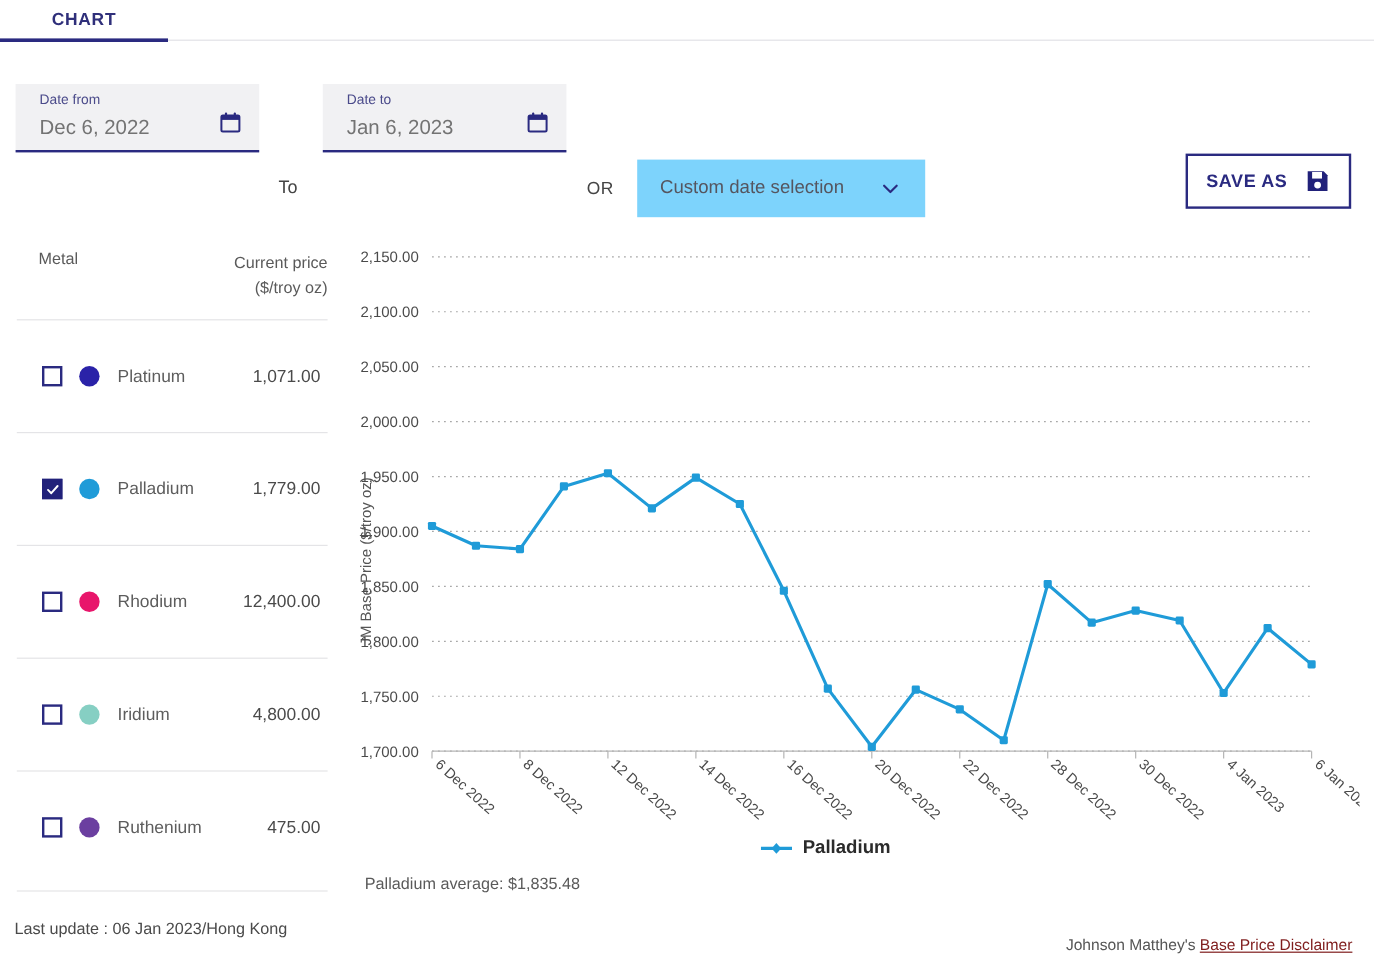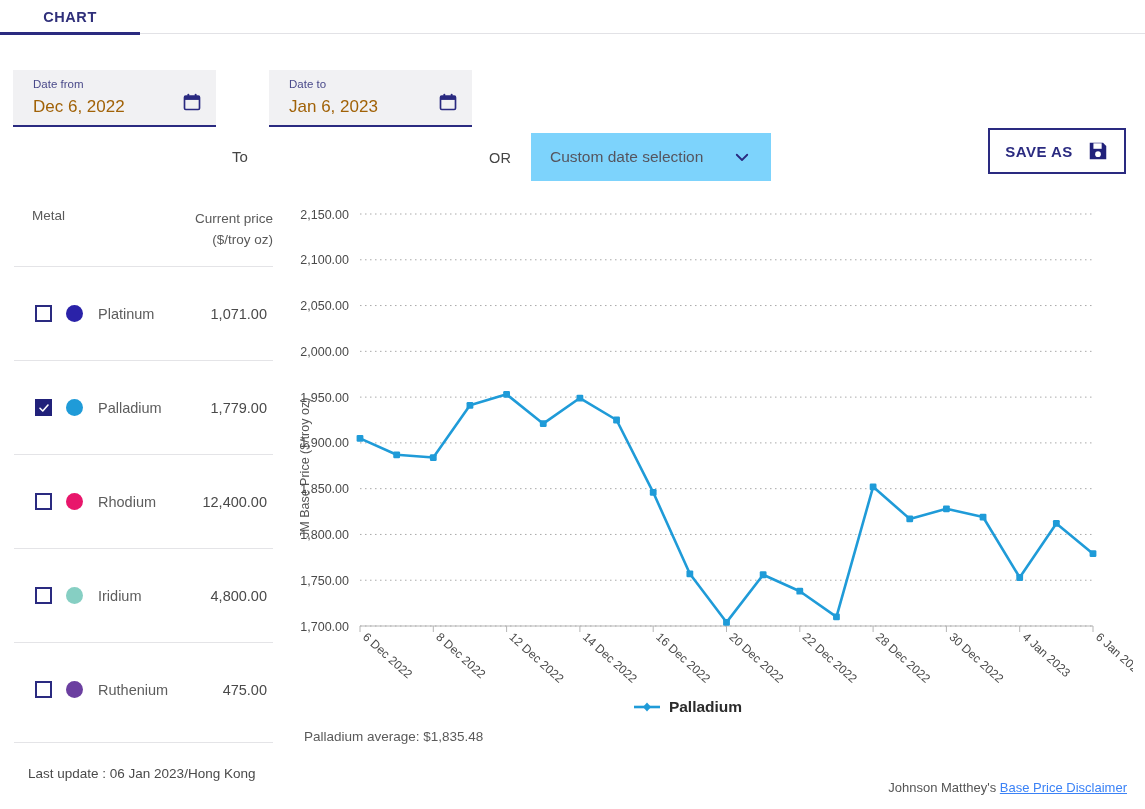--- a/index.html
+++ b/index.html
@@ -36,21 +36,21 @@
   .controls { position: absolute; left: 0; top: 60px; width: 1145px; height: 80px; }
   .date-field {
     position: absolute; top: 10px; height: 57px;
     background: #f1f1f3; cursor: pointer;
     border-bottom: 2.5px solid #2a2a80;
     padding: 7px 12px 0 20px;
   }
   .date-from { left: 13px; width: 203px; }
   .date-to   { left: 269px; width: 203px; }
   .date-label { font-size: 11.5px; color: #4a4a8a; line-height: 14px; }
-  .date-value { font-size: 17px; color: #a16207; margin-top: 4px; line-height: 24px; }
+  .date-value { font-size: 17px; color: #737373; margin-top: 4px; line-height: 24px; }
   .cal-icon { position: absolute; right: 14px; top: 22px; width: 20px; height: 20px; }
   .to-label {
     position: absolute; left: 232px; top: 88px;
     font-size: 15px; color: #444; }
   .or-label {
     position: absolute; left: 489px; top: 90px;
     font-size: 14.5px; color: #444; letter-spacing: .3px; }
   .custom-select {
     position: absolute; left: 531px; top: 73px; width: 240px; height: 48px;
     background: #7dd3fc; cursor: pointer;
@@ -82,40 +82,40 @@
   }
   .chk.on { background: #21217a; border-color: #21217a; }
   .chk .tick { display: none; }
   .chk.on .tick { display: block; }
   .dot { width: 17px; height: 17px; border-radius: 50%; margin-left: 14px; flex: none; }
   .metal-name { margin-left: 15px; font-size: 14.5px; color: #5d5d5d; flex: 1; }
   .metal-price { font-size: 14.5px; color: #4a4a4a; text-align: right; padding-right: 6px; }
   .metals-bottom-rule {
     position: absolute; left: 14px; top: 742px; width: 259px; height: 1px; background: #e4e4e7; }
   .last-update {
-    position: absolute; left: 28px; top: 766px; font-size: 13.5px; color: #4a4a4a; }
+    position: absolute; left: 12px; top: 766px; font-size: 13.5px; color: #4a4a4a; }
 
   
   .chart-wrap { position: absolute; left: 288px; top: 186px; width: 845px; height: 560px; }
   .y-axis-title {
     position: absolute; left: 10px; top: 352px;
     transform: rotate(-90deg); transform-origin: 0 0;
     font-size: 12.5px; color: #555; white-space: nowrap;
   }
   .chart-svg { position: absolute; left: 0; top: 0; }
   .legend {
     position: absolute; left: 0; top: 512px; width: 800px;
     display: flex; align-items: center; justify-content: center; gap: 9px;
   }
   .legend-label { font-size: 15.5px; color: #2b2b2b; font-weight: 600; }
   .avg-text { position: absolute; left: 16px; top: 543px; font-size: 13.5px; color: #5a5a5a; }
 
   
   .jm-footer { position: absolute; right: 18px; top: 780px; font-size: 13px; color: #555; }
-  .jm-footer a { color: #3b82f6; text-decoration: underline; }
+  .jm-footer a { color: #7f1d1d; text-decoration: underline; }
 </style>
 </head>
 <body>
 
 <div id="app">
 
   <div class="tabs">
     <div class="tab tab-chart">
       <span>CHART</span>
     </div>

